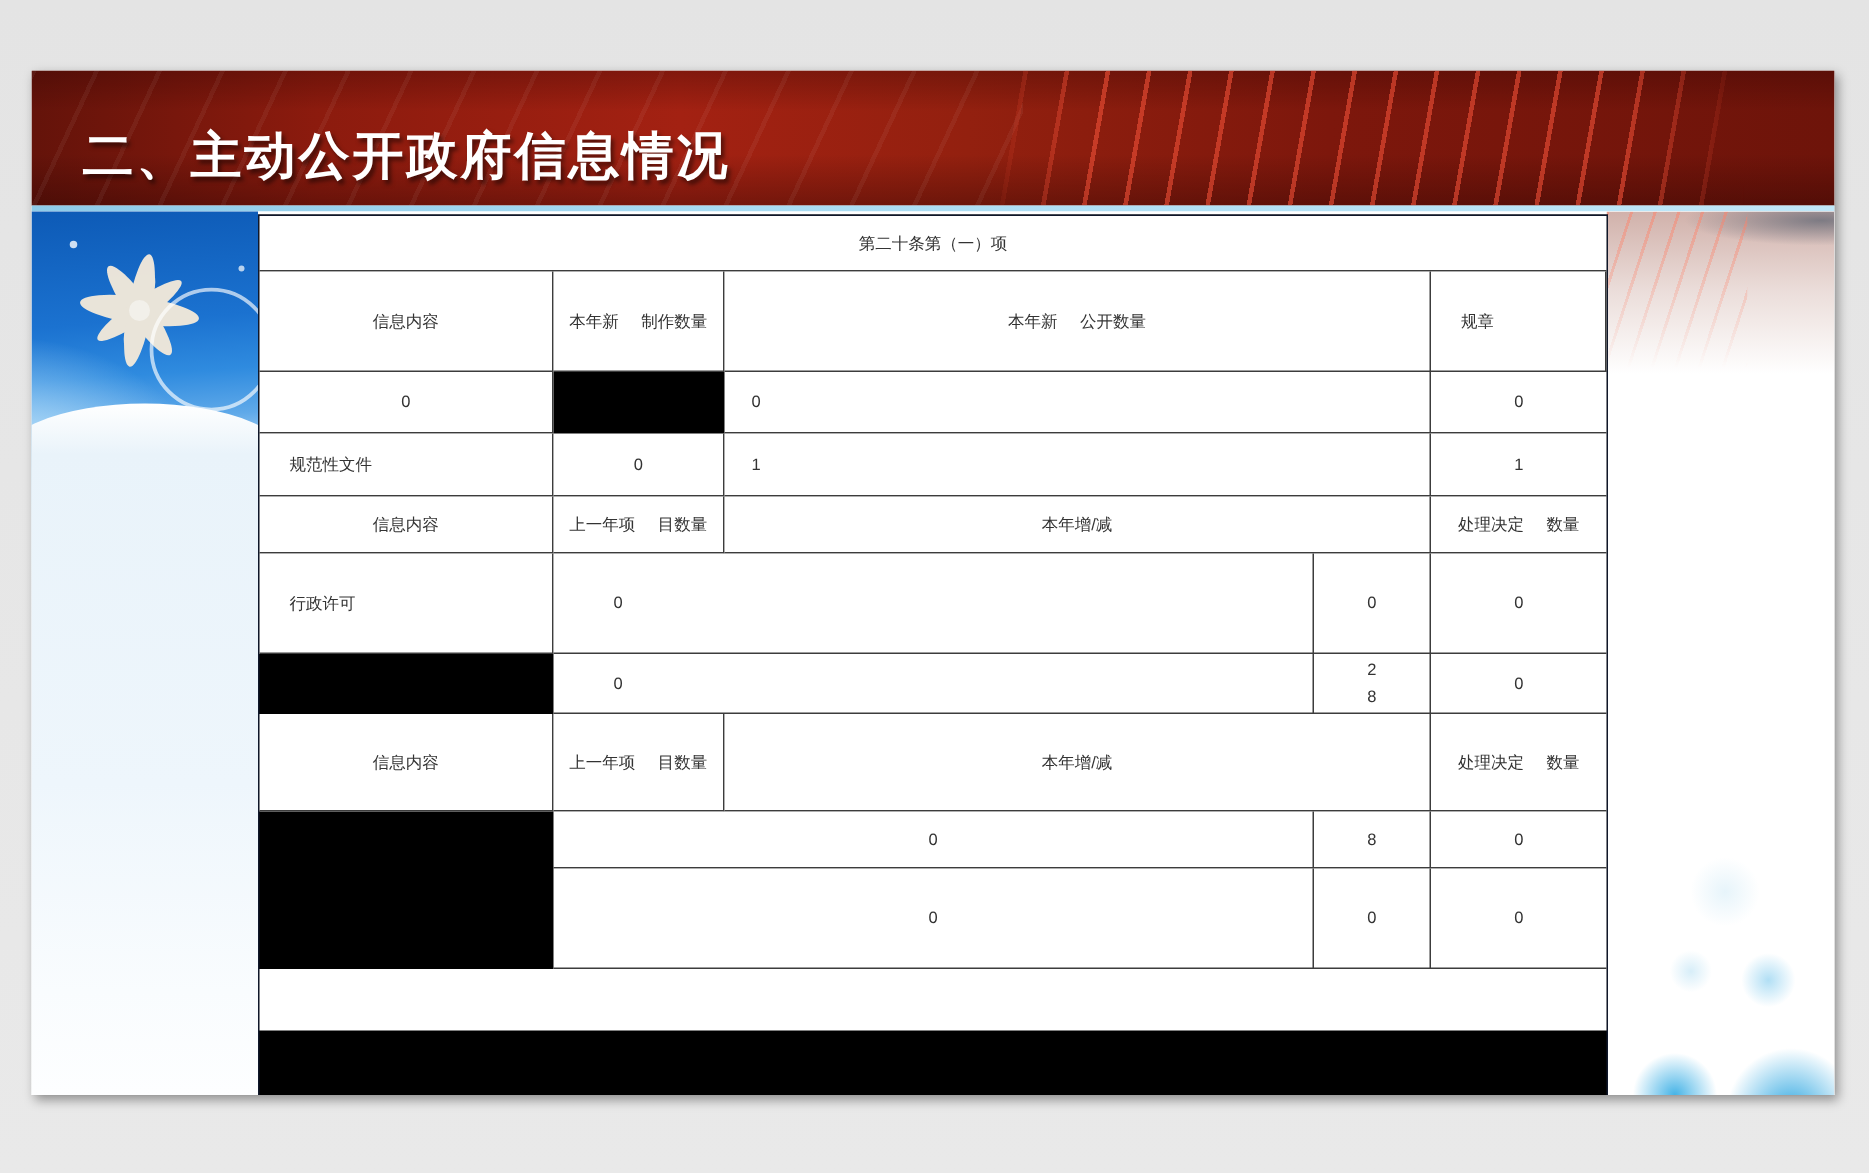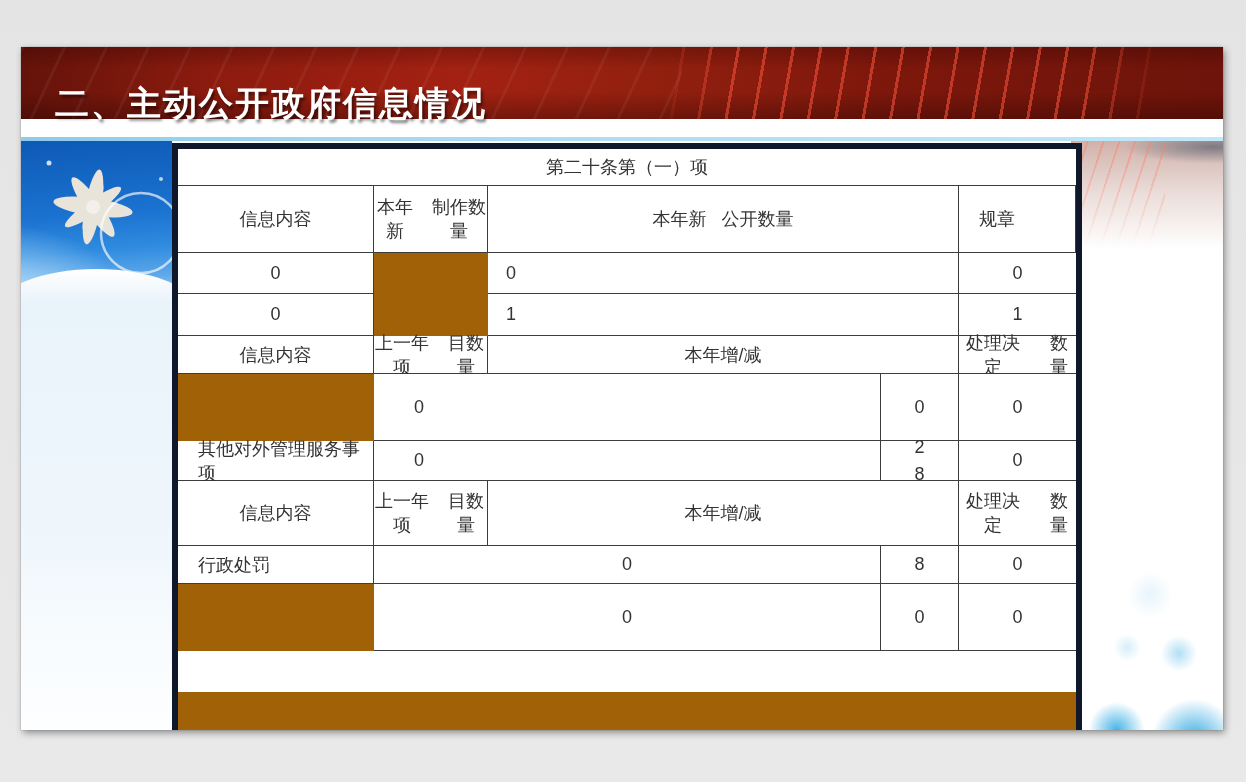--- a/index.html
+++ b/index.html
@@ -10,21 +10,21 @@
   }
   .page{position:absolute;inset:0;background:linear-gradient(#e4e4e4,#e9e9e9);}
   
   .slide{
     position:absolute;left:21px;top:47px;width:1202px;height:683px;
     background:#ffffff;overflow:hidden;
     box-shadow:2px 3px 7px rgba(0,0,0,.38), 0 0 1px rgba(0,0,0,.4);
   }
   
   .banner{
-    position:absolute;left:0;top:0;width:100%;height:72px;
+    position:absolute;left:0;top:0;width:100%;height:90px;
     background:
       linear-gradient(to bottom, rgba(40,0,0,.28), rgba(40,0,0,0) 30%, rgba(40,0,0,0) 62%, rgba(25,0,0,.32)),
       linear-gradient(to right,#64130a,#8c1b0e 16%,#a32112 36%,#93200f 52%,#7d170c 72%,#6e140a 100%);
   }
   .banner-sheen{
     position:absolute;left:0;top:0;bottom:0;width:55%;
     background:repeating-linear-gradient(115deg, rgba(255,255,255,.05) 0 3px, rgba(255,255,255,0) 3px 38px);
   }
   .banner-stripes{
     position:absolute;left:53%;right:5%;top:0;bottom:0;
@@ -80,23 +80,23 @@
       radial-gradient(circle 17px at 71% 87%, rgba(173,221,244,.95), rgba(173,221,244,0) 18px),
       radial-gradient(circle 27px at 30% 100%, #45b3e6, rgba(69,179,230,0) 28px),
       radial-gradient(circle 42px at 81% 102%, #2fa7e1, rgba(47,167,225,0) 43px);
   }
   
   .report-table{
     position:absolute;left:151px;top:2px;
     display:grid;
     grid-template-columns:196px 114px 393px 78px 117px;
     grid-template-rows:37px 67px 41px 42px 38px 67px 40px 65px 38px 67px 41px 41px 14px;
-    background:#a16207;
-    border:6px solid #0f172a;
-    color:#333;font-size:18px;
+    background:#000000;
+    border:1px solid #0f172a;
+    color:#333;font-size:11px;
   }
   .cell{
     display:flex;align-items:center;justify-content:center;
     border-right:1px solid #3c3c3c;border-bottom:1px solid #3c3c3c;
     background:#fff;box-sizing:border-box;text-align:center;
   }
   .cell.last{border-right:none;}
   .cell.span-all{grid-column:1 / -1;border-right:none;}
   .cell.span-34{grid-column:3 / 5;}
   .cell.span-23{grid-column:2 / 4;}
@@ -161,61 +161,61 @@
         <div class="cell span-34 two-line">
           <span>本年新</span>
           <span>公开数量</span>
         </div>
 
         <div class="cell left pad-label">规章</div>
         <div class="cell">0</div>
         <div class="cell span-34 left pad-val">0</div>
         <div class="cell last">0</div>
 
+        <div class="cell left pad-label">规范性文件</div>
         <div class="cell">0</div>
         <div class="cell span-34 left pad-val">1</div>
         <div class="cell last">1</div>
 
 
         <div class="cell">信息内容</div>
         <div class="cell two-line">
           <span>上一年项</span>
           <span>目数量</span>
         </div>
         <div class="cell span-34">本年增/减</div>
         <div class="cell last two-line">
           <span>处理决定</span>
           <span>数量</span>
         </div>
 
+        <div class="cell left pad-label">行政许可</div>
         <div class="cell span-23 left pad-val-wide">0</div>
         <div class="cell">0</div>
         <div class="cell last">0</div>
 
-        <div class="cell left pad-label">其他对外管理服务事项</div>
         <div class="cell span-23 left pad-val-wide">0</div>
         <div class="cell two-line-num">
           <span>2</span>
           <span>8</span>
         </div>
         <div class="cell last">0</div>
 
 
         <div class="cell">信息内容</div>
         <div class="cell two-line">
           <span>上一年项</span>
           <span>目数量</span>
         </div>
         <div class="cell span-34">本年增/减</div>
         <div class="cell last two-line">
           <span>处理决定</span>
           <span>数量</span>
         </div>
 
-        <div class="cell left pad-label">行政处罚</div>
         <div class="cell span-23">0</div>
         <div class="cell">8</div>
         <div class="cell last">0</div>
 
         <div class="cell span-23">0</div>
         <div class="cell">0</div>
         <div class="cell last">0</div>
 
         <div class="filler"></div>
       </div>

